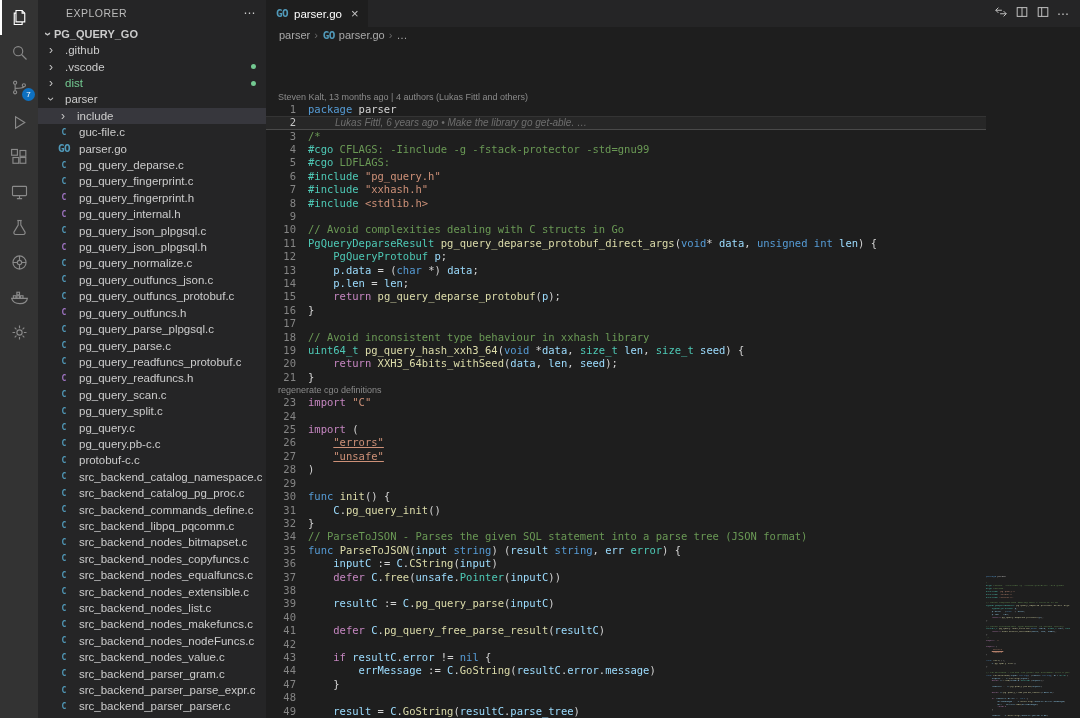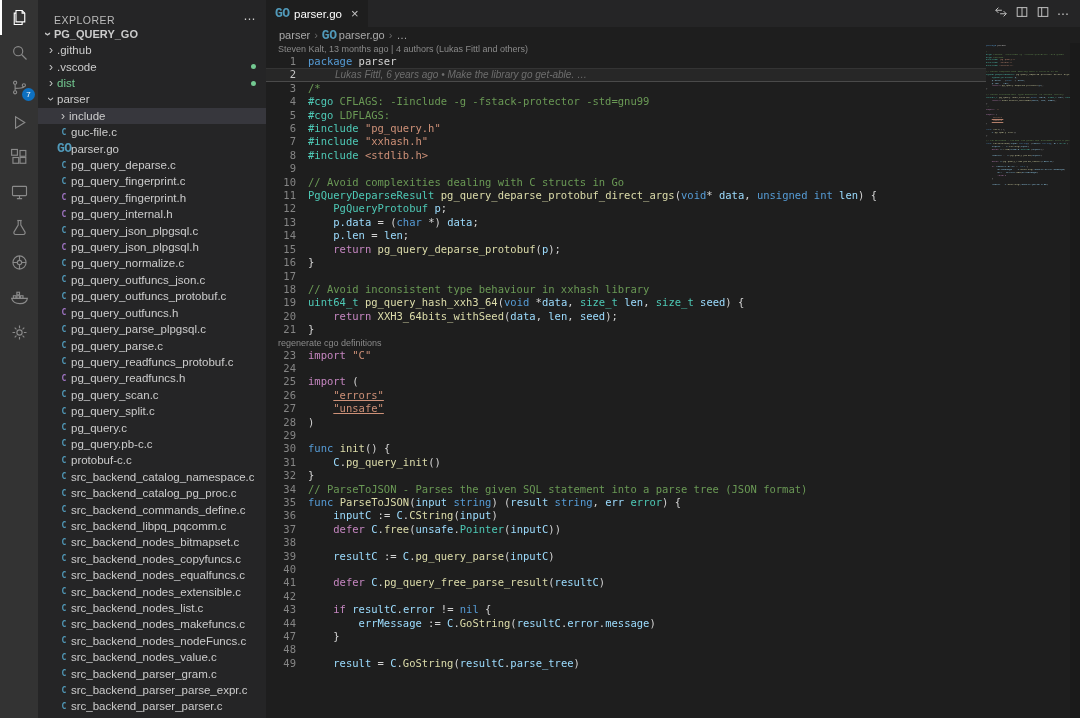--- a/index.html
+++ b/index.html
@@ -12,57 +12,57 @@
   .ab-item { width:38px; height:35px; display:flex; align-items:center; justify-content:center;
              color:#8a8a8a; position:relative; cursor:pointer; }
   .ab-item.active { color:#ffffff; box-shadow: inset 2px 0 0 #ffffff; }
   .ab-item svg { width:21px; height:21px; fill:none; stroke:currentColor; stroke-width:1.3; }
   .ab-badge { position:absolute; right:3px; bottom:4px; background:#0e70c0; color:#fff;
               font-size:8px; min-width:13px; height:13px; border-radius:7px;
               display:flex; align-items:center; justify-content:center; padding:0 2px; }
 
   
   .sidebar { width:228px; background:#252526; flex:none; display:flex; flex-direction:column; overflow:hidden; }
-  .sb-header { height:26px; display:flex; align-items:flex-end; justify-content:space-between;
-               padding:0 10px 0 16px; color:#bbbbbb; font-size:10.5px; letter-spacing:0.5px; }
+  .sb-header { height:26px; display:flex; align-items:center; justify-content:space-between;
+               padding:0 10px 0 16px; color:#bbbbbb; font-size:10.5px; letter-spacing:0.5px;margin-left:12px; }
   .sb-ellipsis { color:#cccccc; font-size:12px; cursor:pointer; }
   .section-row { height:16px; display:flex; align-items:center; color:#cccccc; font-weight:bold;
                  font-size:11px; padding-left:4px; cursor:pointer; }
   .tree { flex:1; overflow:hidden; }
   .tree-row { height:16.42px; display:flex; align-items:center; font-size:11.5px; color:#cccccc;
               cursor:pointer; position:relative; white-space:nowrap; }
   .tree-row.selected { background:#37373d; }
   .tree-row.green .tlabel { color:#73C991; }
   .chev { display:inline-block; width:12px; text-align:center; color:#c5c5c5; font-size:12px; flex:none; }
   .chev.exp { transform:rotate(90deg); }
   .ficon { font-weight:bold; font-size:8px; width:14px; text-align:center; flex:none;
            font-family:"DejaVu Sans Mono", monospace; }
   .ficon.c  { color:#519ABA; }
   .ficon.h  { color:#A074C4; }
-  .ficon.go { color:#519ABA; font-size:13px; letter-spacing:-0.5px;font-family:Liberation Mono, monospace; }
-  .tlabel { overflow:hidden; text-overflow:ellipsis; margin-left:0; }
+  .ficon.go { color:#519ABA; font-size:11px; letter-spacing:-0.5px; }
+  .tlabel { overflow:hidden; text-overflow:ellipsis; margin-left:8px; }
   .gitdot { width:5px; height:5px; border-radius:50%; background:#73C991; position:absolute; right:10px; top:6px; }
 
   
   .main { flex:1; min-width:0; display:flex; flex-direction:column; background:#1e1e1e; }
   .tabbar { height:27px; background:#252526; flex:none; display:flex; align-items:stretch; }
   .tab { background:#1e1e1e; color:#ffffff; display:flex; align-items:center; gap:5px;
          padding:0 9px; font-size:11.5px; cursor:pointer; }
   .tab-close { color:#c5c5c5; font-size:13px; margin-left:4px; cursor:pointer; }
   .editor-actions { margin-left:auto; display:flex; align-items:center; gap:7px; padding-right:10px;
                     color:#c5c5c5; }
   .editor-actions svg { width:14px; height:14px; fill:none; stroke:currentColor; stroke-width:1.1; cursor:pointer; }
   .editor-actions .dots { font-size:12px; cursor:pointer; letter-spacing:1px; }
 
   .breadcrumbs { height:16px; display:flex; align-items:center; padding-left:13px; font-size:11px;
                  color:#a9a9a9; gap:4px; flex:none; }
   .bc-sep { color:#6a6a6a; font-size:11px; }
   .bc-item { cursor:pointer; display:flex; align-items:center; gap:3px; }
 
-  .editor-wrap { flex:1; display:flex; min-height:0; }
+  .editor-wrap { flex:1; display:flex; min-height:0;align-items:flex-end; }
   .code-area { flex:1; min-width:0; overflow:hidden;
                font-family:"DejaVu Sans Mono", monospace; font-size:10.5px; }
   .lens-row { height:12px; line-height:12px; padding-left:12px; color:#8a8a8a; font-size:9px;
               font-family:"Liberation Sans", sans-serif; cursor:pointer; }
   .code-row { display:flex; height:13.42px; line-height:13.42px; }
   .code-row.cur { background:rgba(255,255,255,0.045);
                   box-shadow: inset 0 1px 0 #343434, inset 0 -1px 0 #4a4a4a; }
   .ln { width:30px; text-align:right; color:#858585; flex:none; margin-right:12px; }
   .cur .ln { color:#c6c6c6; }
   .ctext { white-space:pre; }

